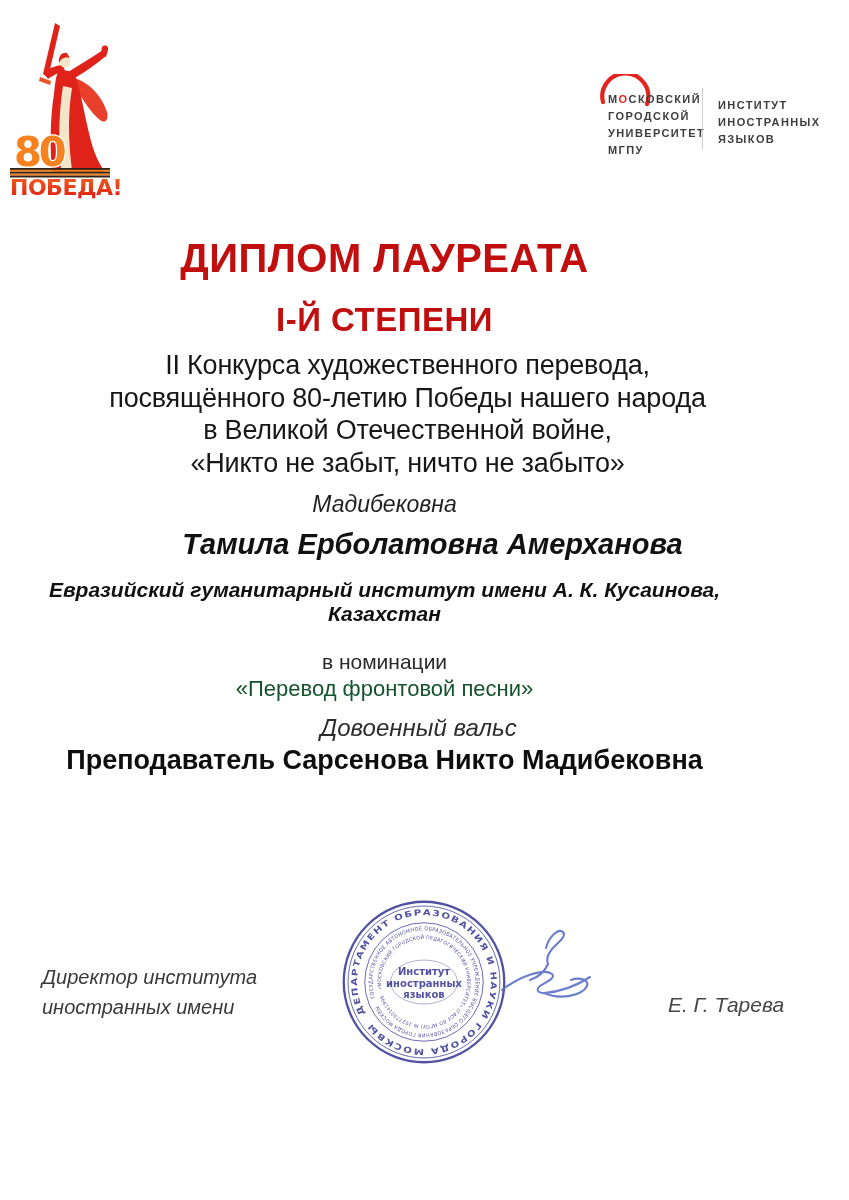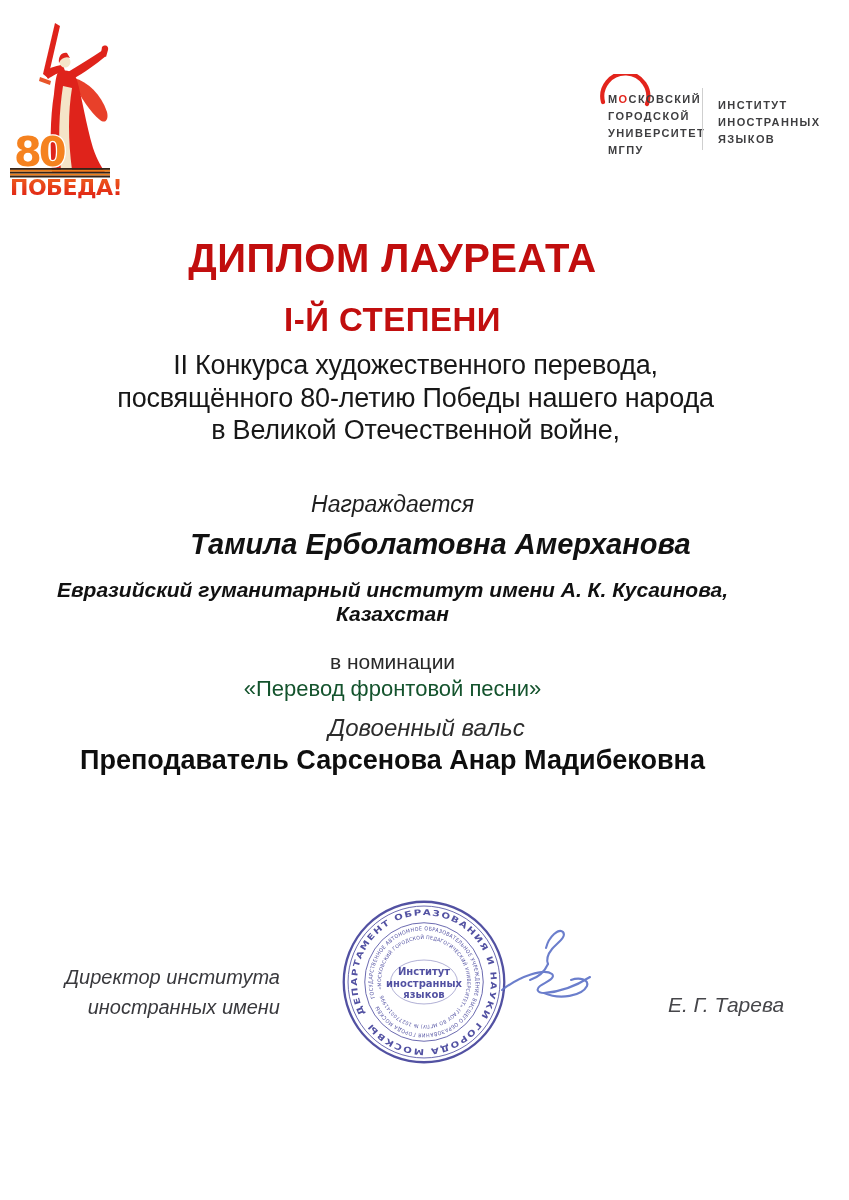--- a/index.html
+++ b/index.html
@@ -2,33 +2,33 @@
 <html><head>
 <meta charset="utf-8">
 <style>
   html,body{margin:0;padding:0;background:#e9e9e9;}
   .page{
     position:relative;width:849px;height:1200px;background:#ffffff;
     margin:0 auto;overflow:hidden;
     font-family:"Liberation Sans",sans-serif;color:#1b1b1b;
   }
   .abs{position:absolute;}
-  .center{left:16px;width:753px;text-align:center;}
+  .center{left:8px;width:753px;text-align:center;}
   .red-title{color:#C10E0E;font-weight:bold;letter-spacing:0.5px;}
   .t1{top:236px;font-size:40px;}
   .t2{top:301px;font-size:33px;}
   .contest{top:349px;font-size:27px;line-height:32.5px;font-weight:400;color:#171717;letter-spacing:-0.2px;margin-left:23px;}
   .label-awarded{top:491px;font-size:23px;font-style:italic;color:#1f1f1f;}
   .recipient{top:528px;font-size:29px;font-weight:bold;font-style:italic;color:#111;padding-left:48px;}
   .affiliation{top:578px;font-size:21px;font-weight:bold;font-style:italic;color:#111;}
   .nom-label{top:650px;font-size:21px;color:#2a2a2a;}
   .nom-title{top:676px;font-size:22px;font-weight:400;color:#14532d;}
   .nom-work{top:714px;font-size:24px;font-style:italic;color:#2c2c2c;padding-left:34px;}
   .teacher{top:745px;font-size:27px;font-weight:bold;color:#0e0e0e;}
-  .director{left:42px;top:962px;width:238px;text-align:right;font-size:20px;line-height:30px;
+  .director{left:42px;top:962px;width:238px;text-align:left;font-size:20px;line-height:30px;
             font-style:italic;color:#39393d;}
   .signer{left:650px;top:993px;width:152px;text-align:center;font-size:21px;font-style:italic;color:#46464a;}
   
   .univ{left:598px;top:74px;width:215px;height:92px;}
   .univ .arc{position:absolute;left:0;top:0;}
   .univ .lblock{position:absolute;left:10px;top:17px;}
   .univ .lblock div{font-size:11px;font-weight:bold;letter-spacing:1.4px;color:#3E3E40;line-height:17px;}
   .univ .abbr{font-size:10.5px;font-weight:bold;letter-spacing:1.8px;color:#AEAEB0;line-height:17px;}
   .univ .o-red{color:#E3241C;}
   .univ .divider{position:absolute;left:104px;top:14px;width:1px;height:62px;background:#CFCFCF;}
@@ -91,30 +91,31 @@
     </div>
   </div>
 
   <div class="abs center red-title t1">ДИПЛОМ ЛАУРЕАТА</div>
   <div class="abs center red-title t2">I-Й СТЕПЕНИ</div>
 
   <div class="abs center contest">
     <div>II Конкурса художественного перевода,</div>
     <div>посвящённого 80-летию Победы нашего народа</div>
     <div>в Великой Отечественной войне,</div>
+    <div>«Никто не забыт, ничто не забыто»</div>
   </div>
 
-  <div class="abs center label-awarded">Награждается</div>
+  <div class="abs center label-awarded">Мадибековна</div>
   <div class="abs center recipient">Тамила Ерболатовна Амерханова</div>
   <div class="abs center affiliation">Евразийский гуманитарный институт имени А. К. Кусаинова, Казахстан</div>
 
   <div class="abs center nom-label">в номинации</div>
   <div class="abs center nom-title">«Перевод фронтовой песни»</div>
   <div class="abs center nom-work">Довоенный вальс</div>
-  <div class="abs center teacher">Преподаватель Сарсенова Анар Мадибековна</div>
+  <div class="abs center teacher">Преподаватель Сарсенова Никто Мадибековна</div>
 
   <div class="abs director">
     <div>Директор института</div>
     <div>иностранных имени</div>
   </div>
 
   <svg class="abs stamp-svg" width="172" height="172" viewBox="-90 -90 180 180">
     <g fill="none" stroke="#3B3A96" opacity="0.88">
       <circle r="84" stroke-width="2.4"></circle>
       <circle r="79.5" stroke-width="0.9"></circle>

